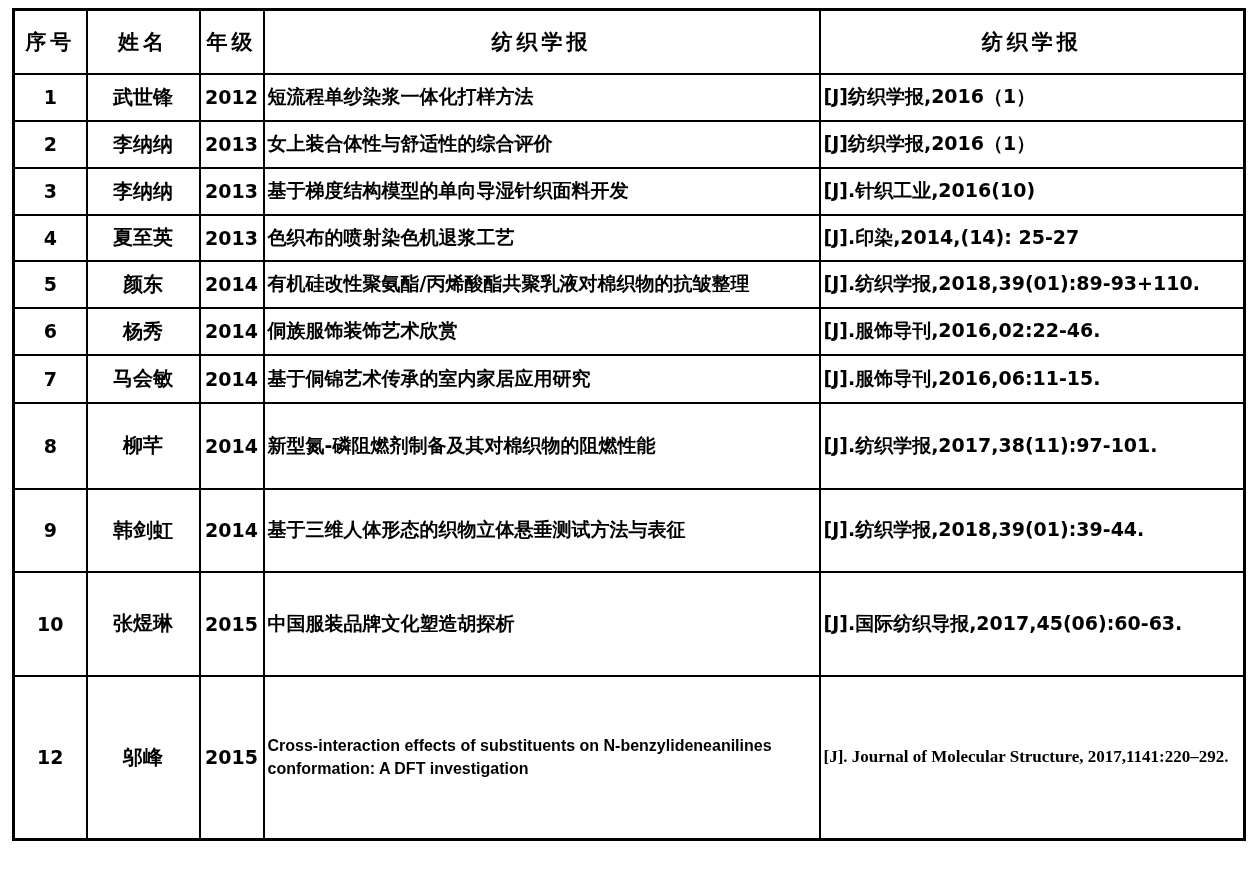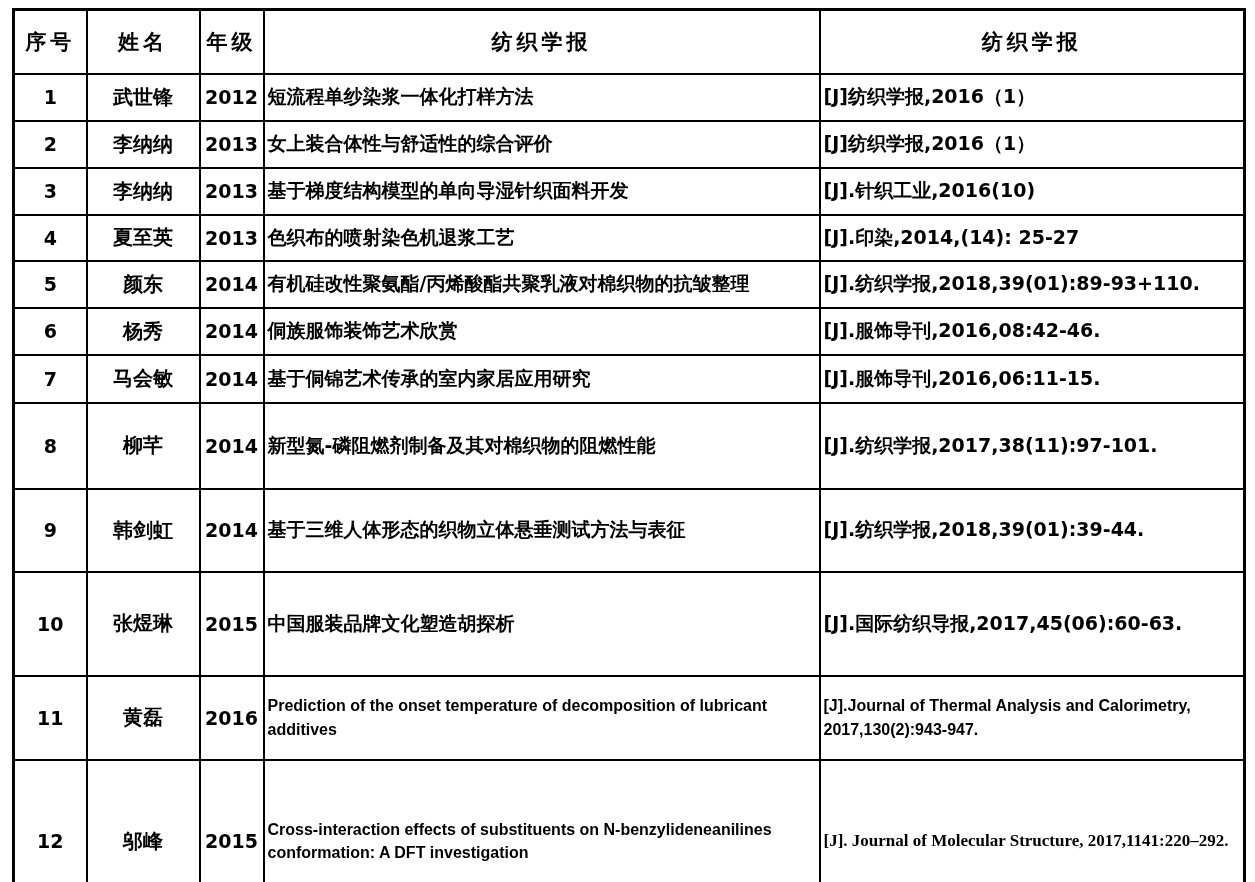--- a/index.html
+++ b/index.html
@@ -128,21 +128,21 @@
       <td class="c-name">颜东</td>
       <td class="c-grade">2014</td>
       <td class="c-title">有机硅改性聚氨酯/丙烯酸酯共聚乳液对棉织物的抗皱整理</td>
       <td class="c-journal">[J].纺织学报,2018,39(01):89-93+110.</td>
     </tr>
     <tr style="height:47px">
       <td class="c-no">6</td>
       <td class="c-name">杨秀</td>
       <td class="c-grade">2014</td>
       <td class="c-title">侗族服饰装饰艺术欣赏</td>
-      <td class="c-journal">[J].服饰导刊,2016,08:42-46.</td>
+      <td class="c-journal">[J].服饰导刊,2016,02:22-46.</td>
     </tr>
     <tr style="height:48px">
       <td class="c-no">7</td>
       <td class="c-name">马会敏</td>
       <td class="c-grade">2014</td>
       <td class="c-title">基于侗锦艺术传承的室内家居应用研究</td>
       <td class="c-journal">[J].服饰导刊,2016,06:11-15.</td>
     </tr>
     <tr style="height:86px">
       <td class="c-no">8</td>
@@ -158,27 +158,20 @@
       <td class="c-title">基于三维人体形态的织物立体悬垂测试方法与表征</td>
       <td class="c-journal">[J].纺织学报,2018,39(01):39-44.</td>
     </tr>
     <tr style="height:104px">
       <td class="c-no">10</td>
       <td class="c-name">张煜琳</td>
       <td class="c-grade">2015</td>
       <td class="c-title">中国服装品牌文化塑造胡探析</td>
       <td class="c-journal">[J].国际纺织导报,2017,45(06):60-63.</td>
     </tr>
-    <tr style="height:84px">
-      <td class="c-no">11</td>
-      <td class="c-name">黄磊</td>
-      <td class="c-grade">2016</td>
-      <td class="c-title latin">Prediction of the onset temperature of decomposition of lubricant additives</td>
-      <td class="c-journal latin">[J].Journal of Thermal Analysis and Calorimetry, 2017,130(2):943-947.</td>
-    </tr>
     <tr style="height:164px">
       <td class="c-no">12</td>
       <td class="c-name">邬峰</td>
       <td class="c-grade">2015</td>
       <td class="c-title latin">Cross-interaction effects of substituents on N-benzylideneanilines conformation: A DFT investigation</td>
       <td class="c-journal latin serif">[J]. Journal of Molecular Structure, 2017,1141:220–292.</td>
     </tr>
   </tbody>
     </table>
 </div>

